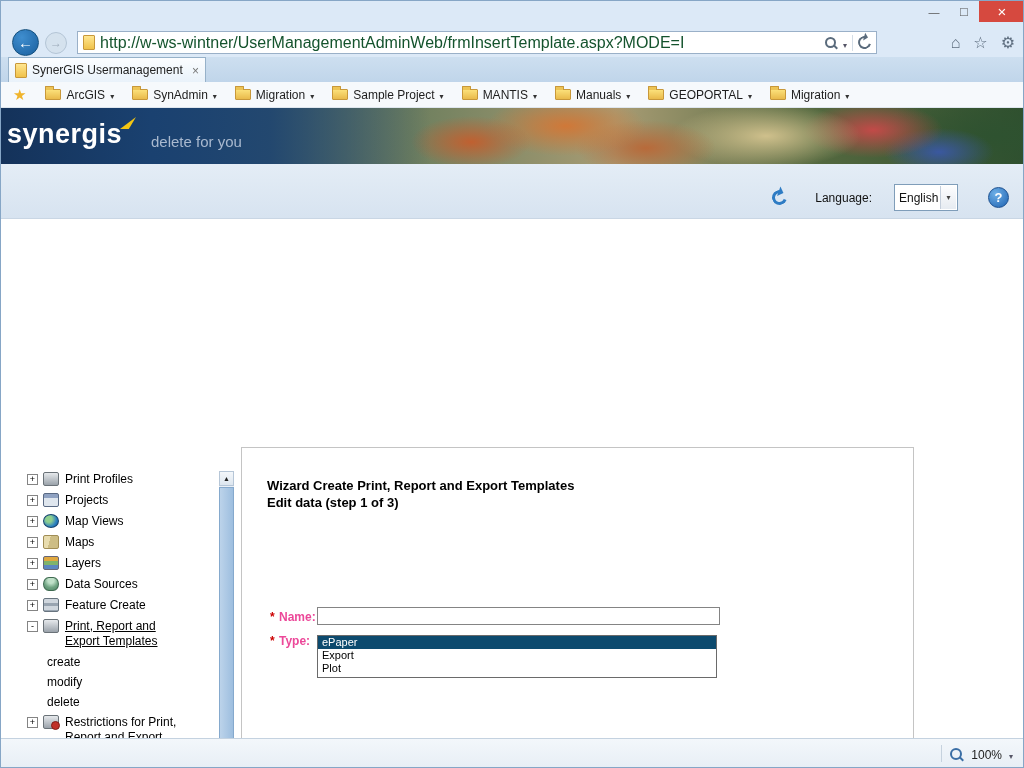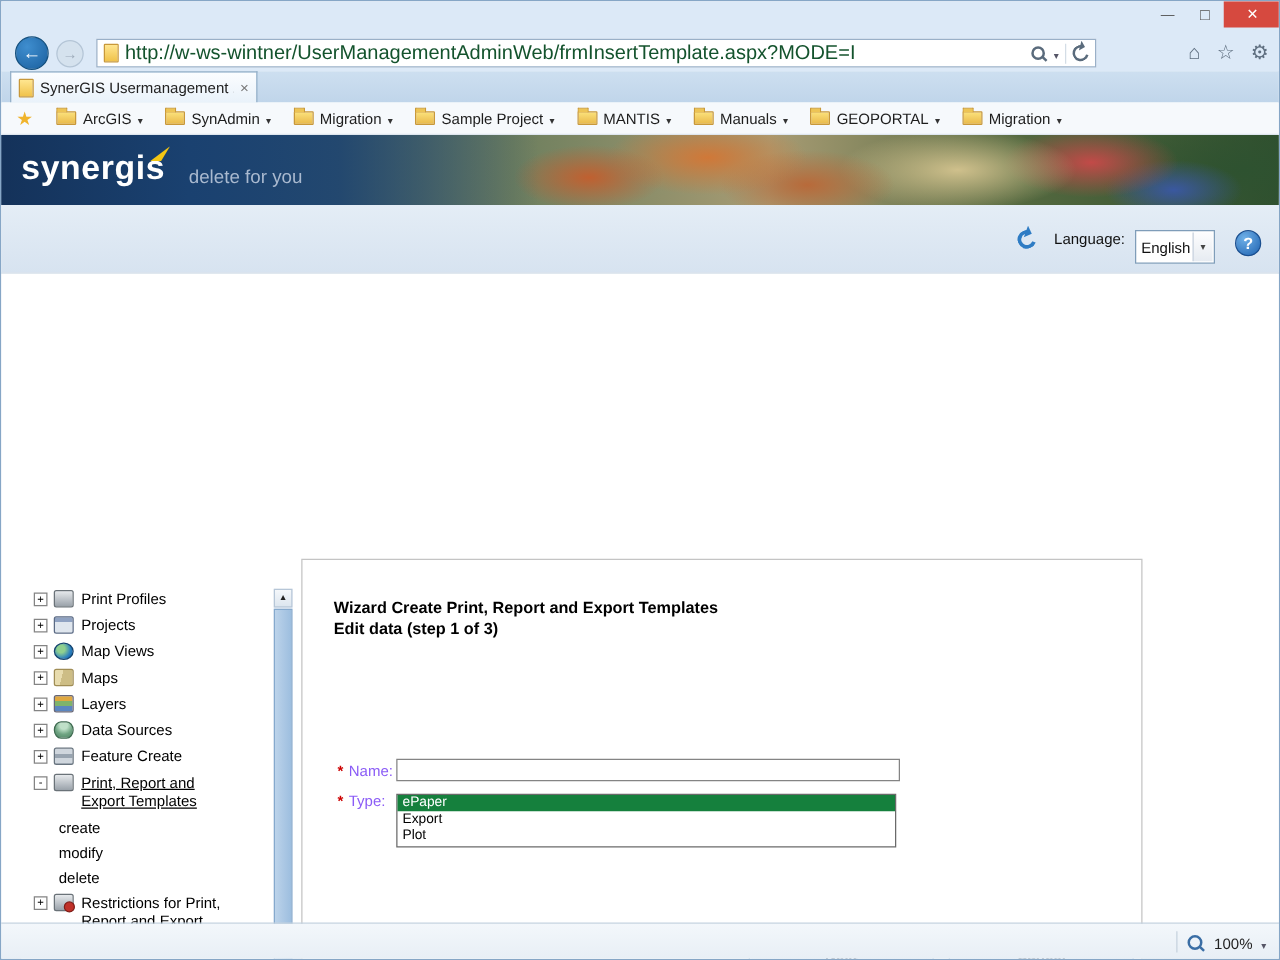--- a/index.html
+++ b/index.html
@@ -71,31 +71,31 @@
       linear-gradient(90deg, #14325a 0px, #1a4170 150px, rgba(26,65,112,.85) 270px, rgba(26,65,112,0) 430px),
       radial-gradient(60px 26px at 470px 34px, #c06030 0%, rgba(192,96,48,0) 100%),
       radial-gradient(80px 30px at 565px 18px, #d07838 0%, rgba(208,120,56,0) 100%),
       radial-gradient(70px 28px at 645px 40px, #b86a3a 0%, rgba(184,106,58,0) 100%),
       radial-gradient(95px 32px at 765px 28px, #cfc08c 0%, rgba(207,192,140,0) 100%),
       radial-gradient(70px 28px at 872px 22px, #c24a48 0%, rgba(194,74,72,0) 100%),
       radial-gradient(55px 24px at 938px 44px, #3a58a0 0%, rgba(58,88,160,0) 100%),
       radial-gradient(120px 42px at 995px 28px, #2e5230 0%, rgba(46,82,48,0) 100%),
       linear-gradient(90deg, #28507e 0%, #6e7f5e 40%, #a89c74 60%, #53683f 80%, #2f4f2e 100%);
   }
-  #logo-text { position:absolute; left:16px; top:11px; font-size:27px; font-weight:bold; color:#fff;
+  #logo-text { position:absolute; left:6px; top:11px; font-size:27px; font-weight:bold; color:#fff;
                letter-spacing:.5px; }
   #logo-swoosh { position:absolute; left:119px; top:9px; width:16px; height:12px; background:#f3c613;
                  clip-path:polygon(0 100%, 100% 0, 55% 100%); }
   #tagline { position:absolute; left:150px; top:25px; font-size:15px; color:#a9b9cf; }
 
   
   #userbar { position:absolute; top:163px; left:0; width:1024px; height:55px;
              background:linear-gradient(#e4edf6,#d7e3f0); border-bottom:1px solid #c9d6e4; }
   #user-block { position:absolute; left:30px; top:19px; font-size:12px; color:#111; line-height:15px; }
-  #userbar-right { position:absolute; right:16px; top:20px; display:flex; gap:8px; }
+  #userbar-right { position:absolute; right:16px; top:20px; display:flex; align-items:center; gap:22px; }
   .app-refresh { width:15px; height:15px; border:3px solid #2e7cc4; border-radius:50%;
                  border-right-color:transparent; position:relative; transform:rotate(-25deg); }
   .app-refresh::after { content:""; position:absolute; right:-6px; top:-3px;
                         border:5px solid transparent; border-left-color:#2e7cc4; transform:rotate(45deg); }
   #lang-label { font-size:12px; color:#111; margin-left:6px; }
   .fake-select { position:relative; background:#fff; border:1px solid #7f9db9; height:27px;
                  font-size:12px; color:#111; display:flex; align-items:center; padding:0 20px 0 4px; }
   .select-caret { position:absolute; right:1px; top:1px; bottom:1px; width:16px;
                   background:linear-gradient(#fdfdfe,#e6ebf1); border-left:1px solid #c4cedb;
                   display:flex; align-items:center; justify-content:center; }
@@ -143,27 +143,27 @@
   .sb-btn.up { top:0; } .sb-btn.up::after { content:"▲"; }
   #sb-thumb { position:absolute; left:0; top:16px; width:15px; height:344px;
               background:linear-gradient(90deg,#bcd3ea,#9dbedf); border:1px solid #85a9cd; }
 
   
   #main-panel { position:absolute; left:240px; top:228px; width:673px; height:335px; background:#fff;
                 border:1px solid #c4c4c4; }
   .wiz-title { position:absolute; left:25px; top:30px; font-size:13px; font-weight:bold; color:#000; }
   .wiz-sub { position:absolute; left:25px; top:47px; font-size:13px; font-weight:bold; color:#000; }
   .req { position:absolute; color:#cc0000; font-weight:bold; font-size:12px; }
-  .flabel { position:absolute; font-weight:normal; font-size:12px; color:#8b5cf6; }
+  .flabel { position:absolute; font-weight:bold; font-size:12px; color:#ec4899; }
   #name-input { position:absolute; left:75px; top:159px; width:403px; height:18px; border:1px solid #848484;
                 font-size:12px; padding:1px 3px; font-family:"Liberation Sans", sans-serif; }
   #type-list { position:absolute; left:75px; top:187px; width:400px; height:43px; background:#fff;
                border:1px solid #6a6a6a; font-size:11px; }
   .opt { height:13px; line-height:13px; padding:0 4px; color:#000; }
-  .opt.selected { background:#15803d; color:#fff; }
+  .opt.selected { background:#0c4a6e; color:#fff; }
   .wiz-btn { position:absolute; top:304px; width:148px; height:23px;
              background:linear-gradient(#eef5fc,#d9e8f7); border:1px solid #7fa5cc;
              font-size:12px; font-weight:bold; color:#17293d; display:flex; align-items:center; justify-content:center; }
   #btn-next { left:357px; box-shadow:inset 0 0 0 1px #f4f9fe; }
   #btn-cancel { left:517px; }
 
   
   #statusbar { position:absolute; top:737px; left:0; width:1024px; height:31px;
                background:linear-gradient(#f3f7fb,#e7eef5); border-top:1px solid #c4d2e0; }
   #zoom-group { position:absolute; right:12px; top:6px; display:flex; align-items:flex-end; gap:7px;

